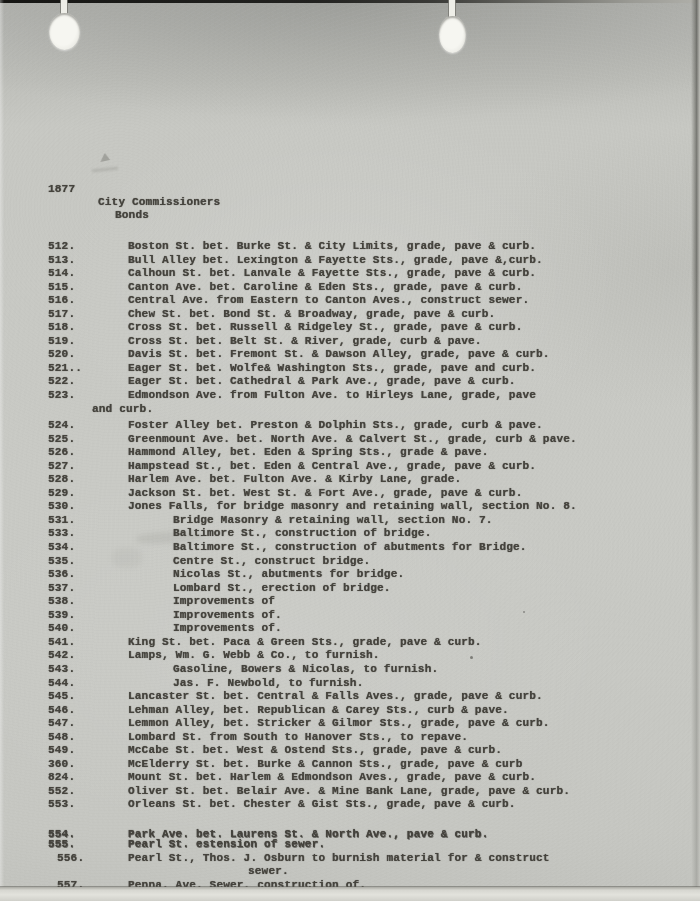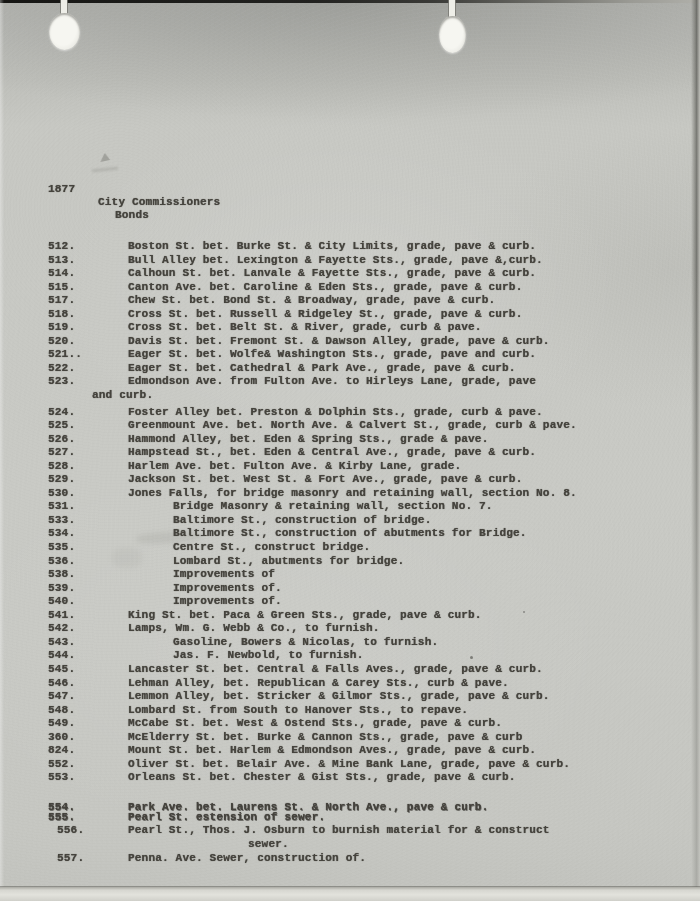--- a/index.html
+++ b/index.html
@@ -129,40 +129,42 @@
 
   <div class="tw year">1877</div>
   <div class="tw title">City Commissioners</div>
   <div class="tw subtitle">Bonds</div>
 
   <div class="list">
       <div class="row tw lv0"><span class="num">512.</span><span class="txt">Boston St. bet. Burke St. &amp; City Limits, grade, pave &amp; curb.</span></div>
       <div class="row tw lv0"><span class="num">513.</span><span class="txt">Bull Alley bet. Lexington &amp; Fayette Sts., grade, pave &amp;,curb.</span></div>
       <div class="row tw lv0"><span class="num">514.</span><span class="txt">Calhoun St. bet. Lanvale &amp; Fayette Sts., grade, pave &amp; curb.</span></div>
       <div class="row tw lv0"><span class="num">515.</span><span class="txt">Canton Ave. bet. Caroline &amp; Eden Sts., grade, pave &amp; curb.</span></div>
+      <div class="row tw lv0"><span class="num">516.</span><span class="txt">Central Ave. from Eastern to Canton Aves., construct sewer.</span></div>
       <div class="row tw lv0"><span class="num">517.</span><span class="txt">Chew St. bet. Bond St. &amp; Broadway, grade, pave &amp; curb.</span></div>
       <div class="row tw lv0"><span class="num">518.</span><span class="txt">Cross St. bet. Russell &amp; Ridgeley St., grade, pave &amp; curb.</span></div>
       <div class="row tw lv0"><span class="num">519.</span><span class="txt">Cross St. bet. Belt St. &amp; River, grade, curb &amp; pave.</span></div>
       <div class="row tw lv0"><span class="num">520.</span><span class="txt">Davis St. bet. Fremont St. &amp; Dawson Alley, grade, pave &amp; curb.</span></div>
       <div class="row tw lv0"><span class="num">521..</span><span class="txt">Eager St. bet. Wolfe&amp; Washington Sts., grade, pave and curb.</span></div>
       <div class="row tw lv0"><span class="num">522.</span><span class="txt">Eager St. bet. Cathedral &amp; Park Ave., grade, pave &amp; curb.</span></div>
       <div class="row tw lv0"><span class="num">523.</span><span class="txt">Edmondson Ave. from Fulton Ave. to Hirleys Lane, grade, pave</span></div>
       <div class="row tw lv2"><span class="num"></span><span class="txt">and curb.</span></div>
       <div class="row tw lv0 gap-lg"><span class="num">524.</span><span class="txt">Foster Alley bet. Preston &amp; Dolphin Sts., grade, curb &amp; pave.</span></div>
       <div class="row tw lv0"><span class="num">525.</span><span class="txt">Greenmount Ave. bet. North Ave. &amp; Calvert St., grade, curb &amp; pave.</span></div>
       <div class="row tw lv0"><span class="num">526.</span><span class="txt">Hammond Alley, bet. Eden &amp; Spring Sts., grade &amp; pave.</span></div>
       <div class="row tw lv0"><span class="num">527.</span><span class="txt">Hampstead St., bet. Eden &amp; Central Ave., grade, pave &amp; curb.</span></div>
       <div class="row tw lv0"><span class="num">528.</span><span class="txt">Harlem Ave. bet. Fulton Ave. &amp; Kirby Lane, grade.</span></div>
       <div class="row tw lv0"><span class="num">529.</span><span class="txt">Jackson St. bet. West St. &amp; Fort Ave., grade, pave &amp; curb.</span></div>
       <div class="row tw lv0"><span class="num">530.</span><span class="txt">Jones Falls, for bridge masonry and retaining wall, section No. 8.</span></div>
       <div class="row tw lv1"><span class="num">531.</span><span class="txt">Bridge Masonry &amp; retaining wall, section No. 7.</span></div>
       <div class="row tw lv1"><span class="num">533.</span><span class="txt">Baltimore St., construction of bridge.</span></div>
       <div class="row tw lv1"><span class="num">534.</span><span class="txt">Baltimore St., construction of abutments for Bridge.</span></div>
       <div class="row tw lv1"><span class="num">535.</span><span class="txt">Centre St., construct bridge.</span></div>
-      <div class="row tw lv1"><span class="num">536.</span><span class="txt">Lombard St., abutments for bridge.</span></div>
+      <div class="row tw lv1"><span class="num">536.</span><span class="txt">Nicolas St., abutments for bridge.</span></div>
+      <div class="row tw lv1"><span class="num">537.</span><span class="txt">Lombard St., erection of bridge.</span></div>
       <div class="row tw lv1"><span class="num">538.</span><span class="txt">Improvements of</span></div>
       <div class="row tw lv1"><span class="num">539.</span><span class="txt">Improvements of.</span></div>
       <div class="row tw lv1"><span class="num">540.</span><span class="txt">Improvements of.</span></div>
       <div class="row tw lv0"><span class="num">541.</span><span class="txt">King St. bet. Paca &amp; Green Sts., grade, pave &amp; curb.</span></div>
       <div class="row tw lv0"><span class="num">542.</span><span class="txt">Lamps, Wm. G. Webb &amp; Co., to furnish.</span></div>
       <div class="row tw lv1"><span class="num">543.</span><span class="txt">Gasoline, Bowers &amp; Nicolas, to furnish.</span></div>
       <div class="row tw lv1"><span class="num">544.</span><span class="txt">Jas. F. Newbold, to furnish.</span></div>
       <div class="row tw lv0"><span class="num">545.</span><span class="txt">Lancaster St. bet. Central &amp; Falls Aves., grade, pave &amp; curb.</span></div>
       <div class="row tw lv0"><span class="num">546.</span><span class="txt">Lehman Alley, bet. Republican &amp; Carey Sts., curb &amp; pave.</span></div>
       <div class="row tw lv0"><span class="num">547.</span><span class="txt">Lemmon Alley, bet. Stricker &amp; Gilmor Sts., grade, pave &amp; curb.</span></div>

